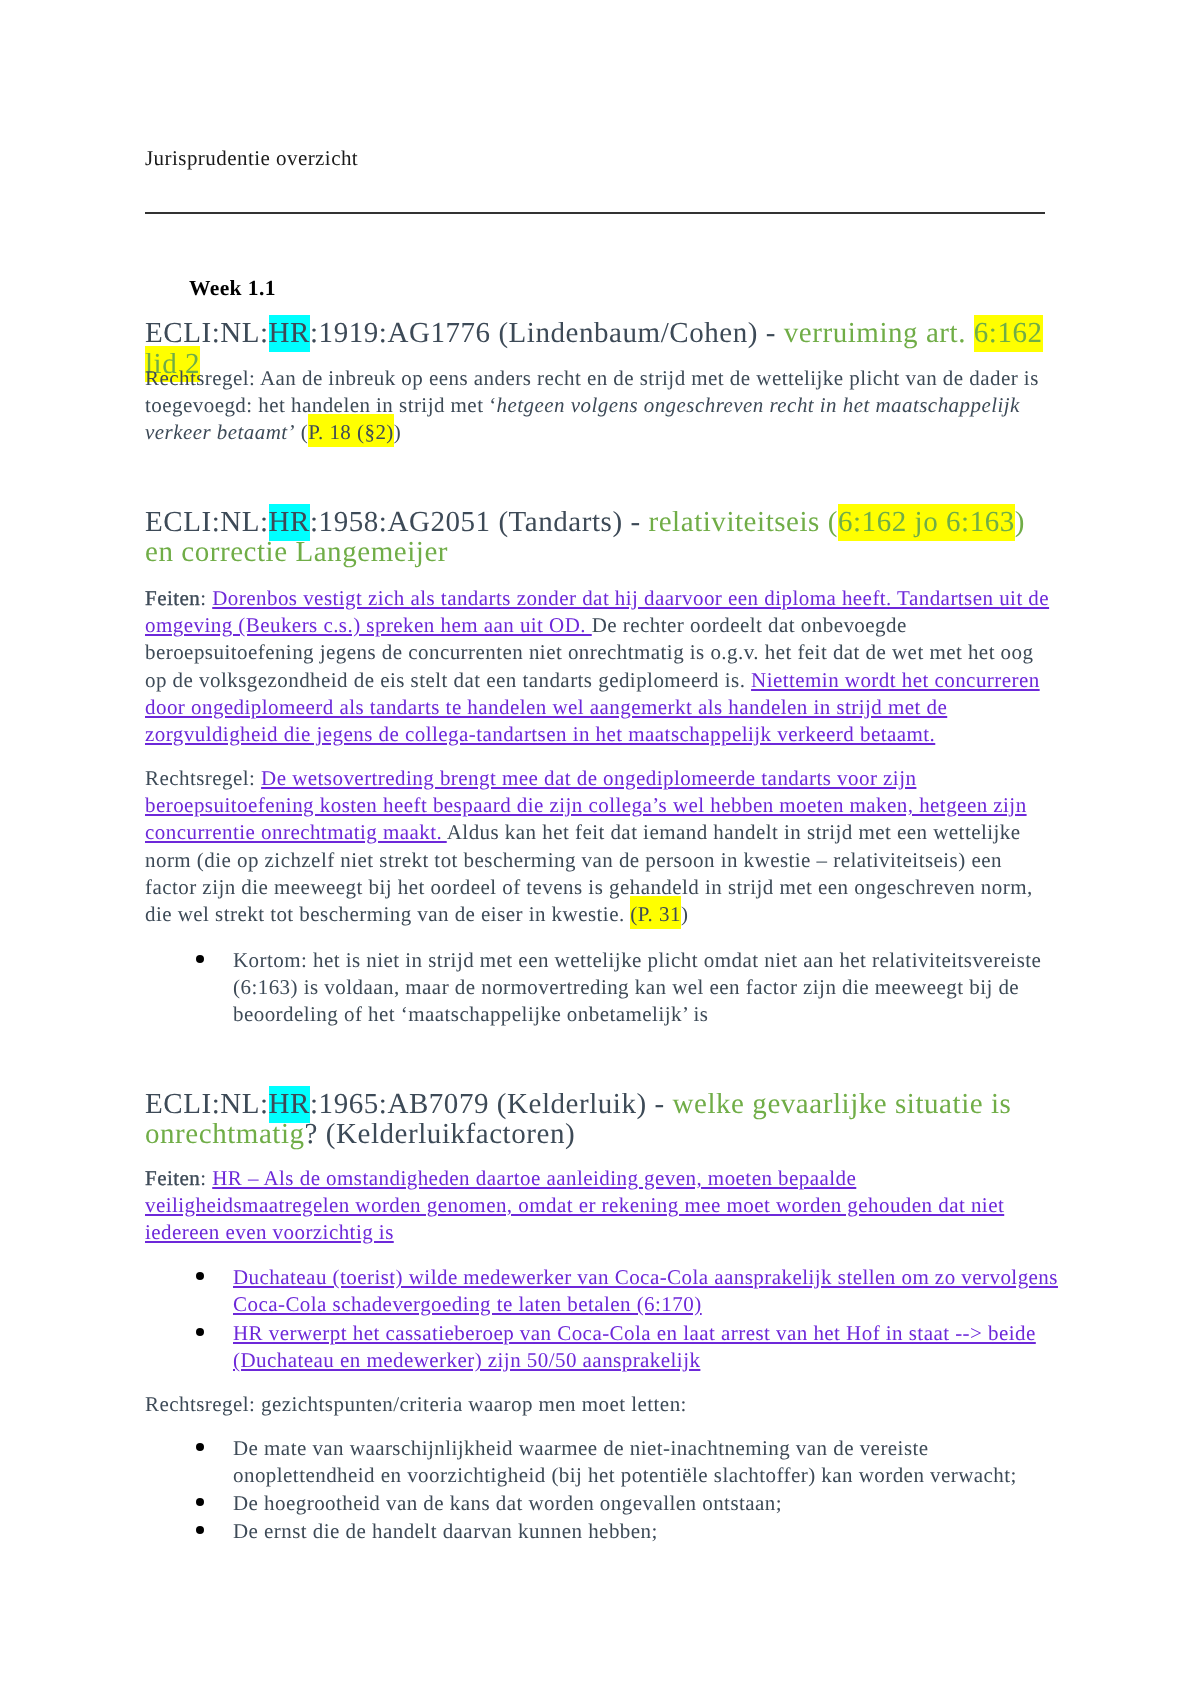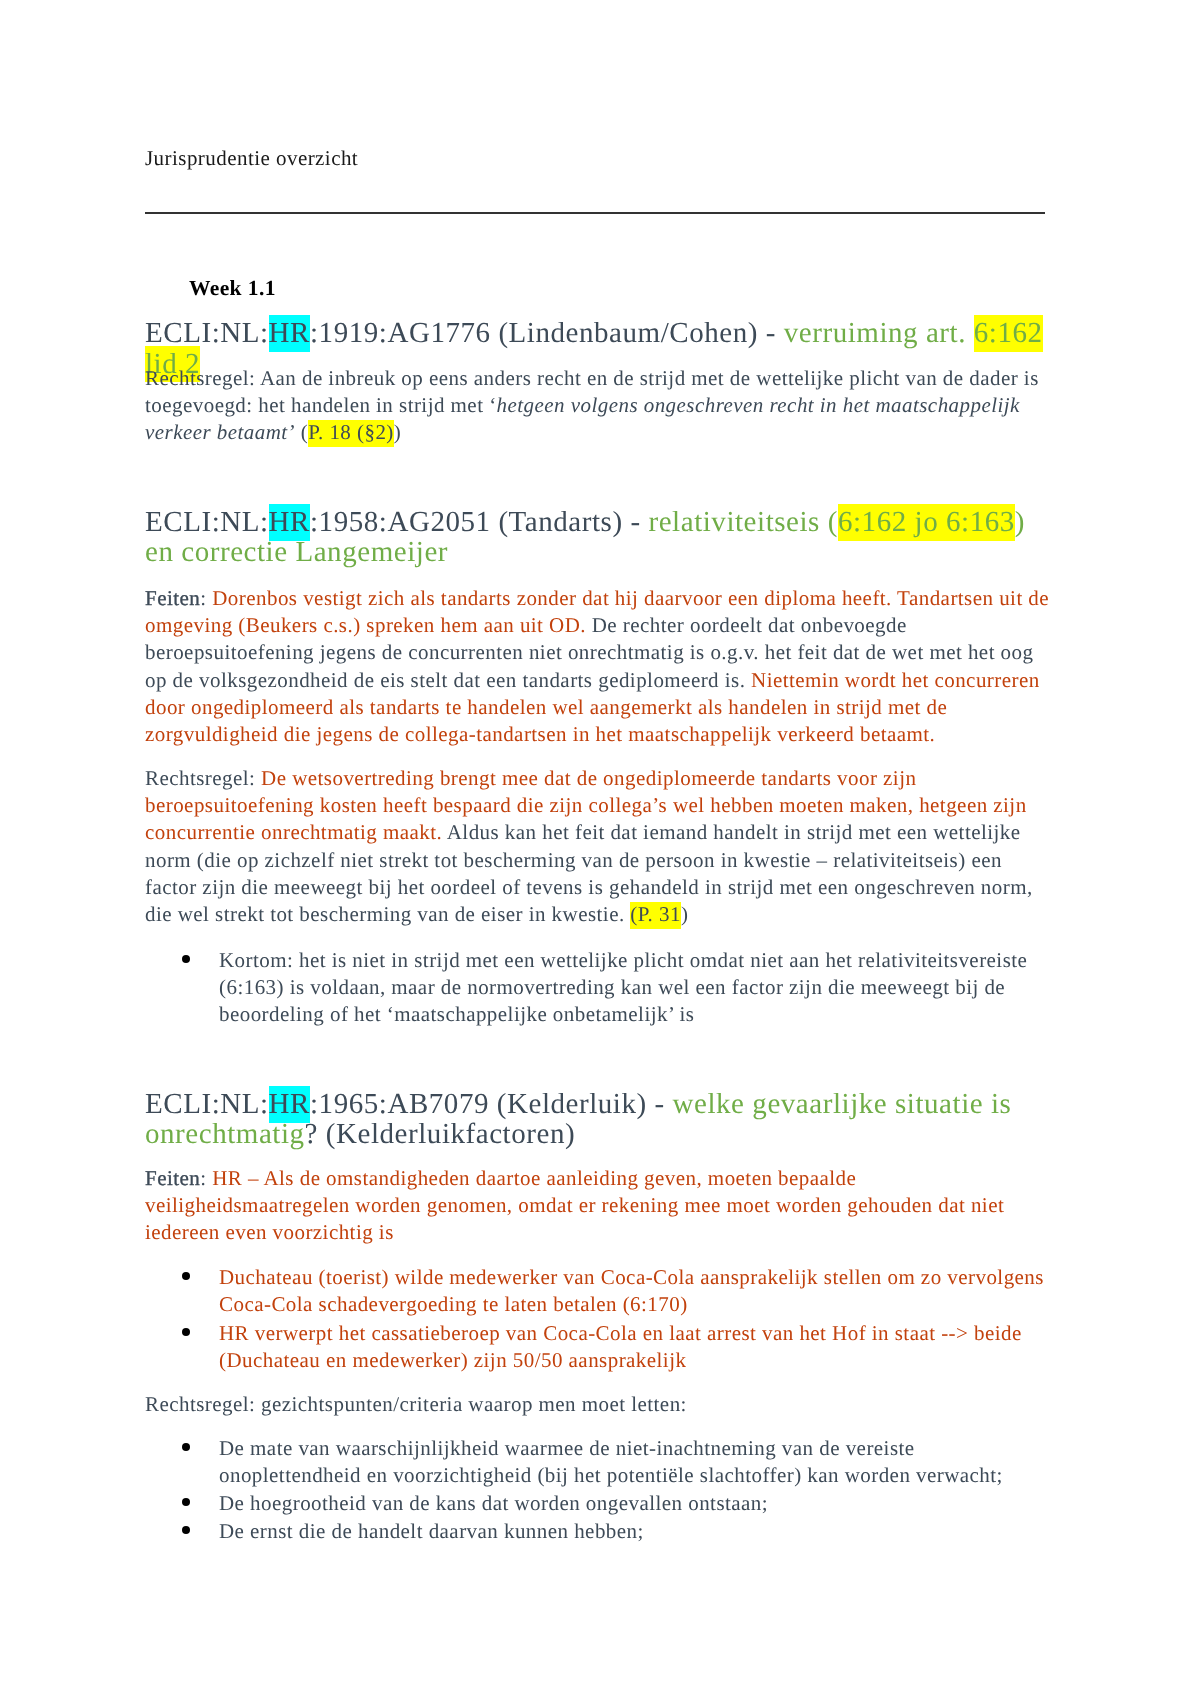--- a/index.html
+++ b/index.html
@@ -46,42 +46,42 @@
     background: #323232;
     height: 1.9px;
     width: 900px;
     position: absolute;
     top: 211.7px;
     left: 0;
   }
   p { margin: 0; }
   .blocks { position: absolute; top: 0; left: 0; width: 912px; }
   .blk { position: absolute; left: 0; width: 912px; }
-  .blk.bullet { left: 74px; width: 838px; }
+  .blk.bullet { left: 88px; width: 838px; }
   .blk.case-title { font-size: 29px; letter-spacing: 0.55px; line-height: 30.4px; }
   .blk.case-title .s-hl-yellow, .blk.case-title .s-hl-cyan { padding-top: 1.6px; padding-bottom: 3px; }
   .blk.heading { font-size: 21.5px; letter-spacing: 0.4px; margin-left: 44px; }
   .blk.bullet::before {
     content: "";
     position: absolute;
     left: -37px;
     top: 8px;
     width: 8px;
     height: 8px;
     border-radius: 50%;
     background: #000000;
   }
   .s-bold { font-weight: bold; color: #000; }
   .s-bold-dark { color: #3d4a57; text-align: right; -webkit-text-stroke: 0.35px #3d4a57; }
   .s-dark { color: #3d4a57; }
-  .s-muted { color: #c2410c; }
+  .s-muted { color: #6d28d9; text-decoration: underline; }
   .s-green { color: #70ad47; }
   .s-italic { font-style: italic; }
   .s-hl-yellow, .s-hl-cyan {
-    padding-top: 0;
+    padding-top: 6px;
     padding-bottom: 3px;
     -webkit-box-decoration-break: clone;
     box-decoration-break: clone;
   }
   .s-hl-yellow { background: #ffff00; }
   .s-hl-cyan { background: #00ffff; }
 </style>
 </head>
 <body>
 

